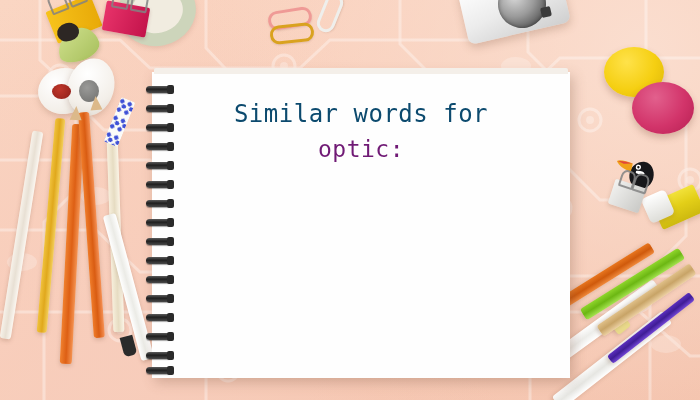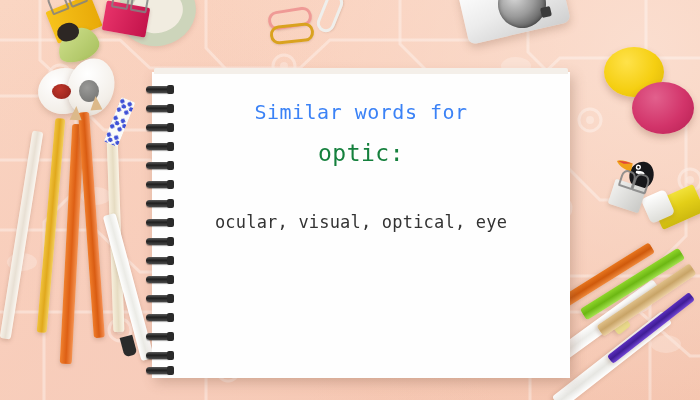--- a/index.html
+++ b/index.html
@@ -265,30 +265,30 @@
     position: absolute;
     left: 0; top: 0;
     width: 418px; height: 306px;
     display: flex;
     flex-direction: column;
     align-items: center;
     z-index: 2;
   }
   .title-line {
     margin-top: 28px;
-    font-size: 20px;
+    font-size: 24px;
     letter-spacing: 0.5px;
-    color: #3b82f6;
+    color: #0c4a6e;
     white-space: nowrap;
   }
   .headword {
-    margin-top: 16px;
+    margin-top: 8px;
     font-size: 23px;
     letter-spacing: 0.5px;
-    color: #15803d;
+    color: #701a75;
     white-space: nowrap;
   }
   .word-list {
     margin-top: 44px;
     width: 360px;
     text-align: center;
     font-size: 17px;
     line-height: 1.52;
     color: #333333;
     letter-spacing: 0.2px;
@@ -431,21 +431,20 @@
   <div class="prop stick pl-white"></div>
   <div class="prop pl-tip-dark"></div>
   <div class="prop pencil-point" style="left:70px; top:106px; transform:rotate(3deg);"></div>
   <div class="prop pencil-point" style="left:90px; top:96px; transform:rotate(-4deg);"></div>
 
   <div class="notebook">
     <div class="page-content">
       <div class="title-line">Similar words for</div>
       <div class="headword">optic:</div>
       <div class="word-list">
-        <div>ocular, visual, optical, eye</div>
       </div>
     </div>
   </div>
 
   <div class="spiral">
     <div class="ring" style="top:2px;"></div>
     <div class="ring" style="top:21px;"></div>
     <div class="ring" style="top:40px;"></div>
     <div class="ring" style="top:59px;"></div>
     <div class="ring" style="top:78px;"></div>

